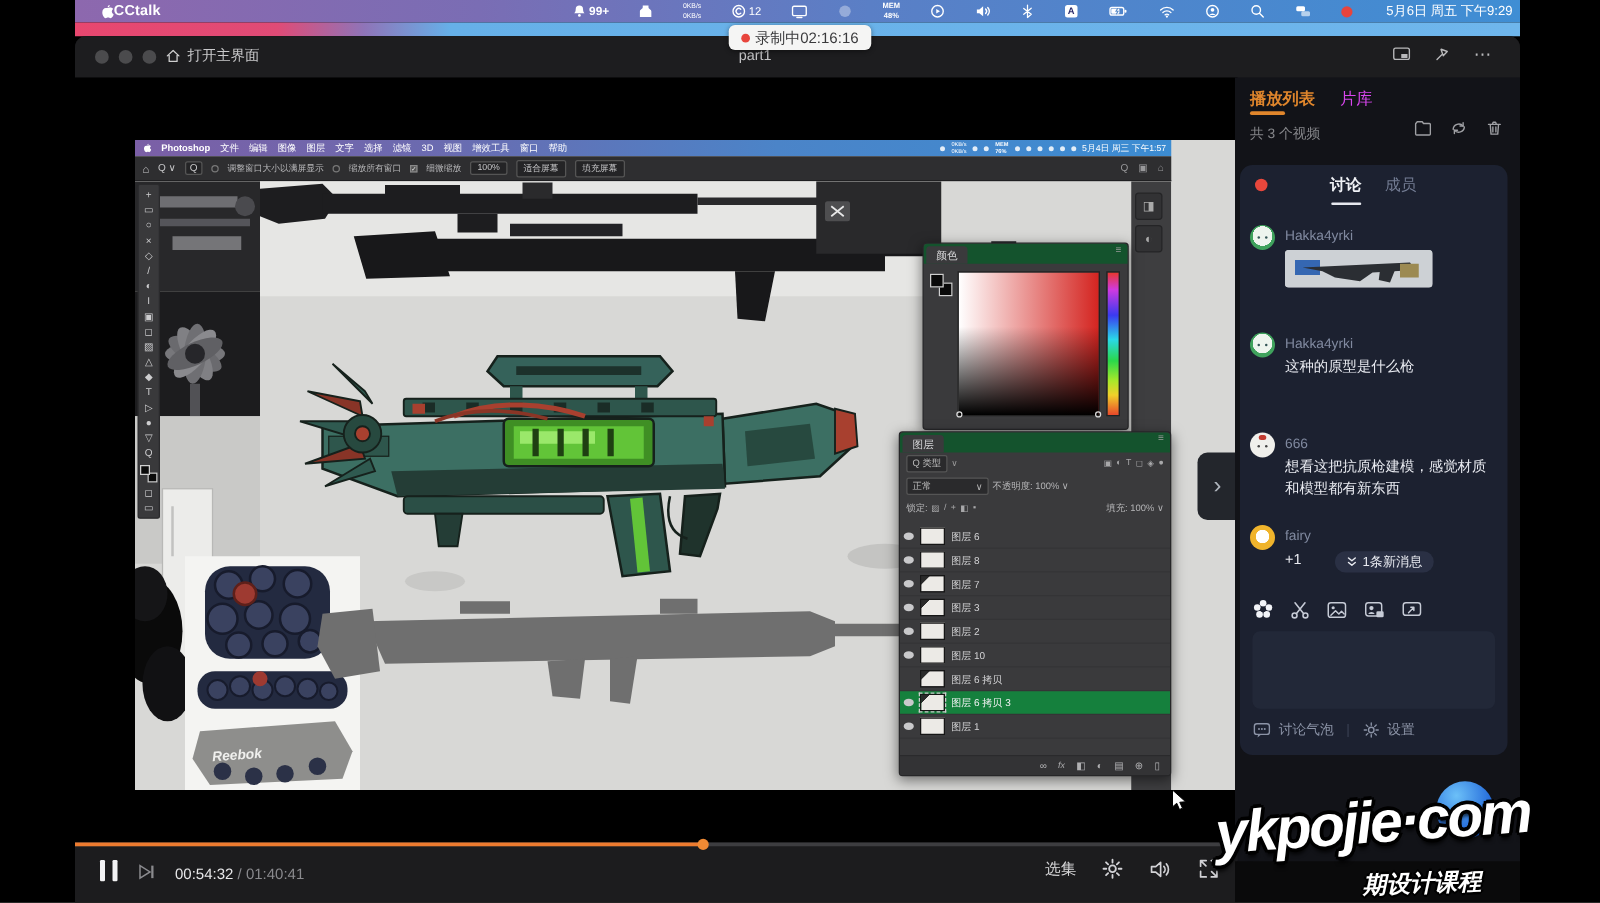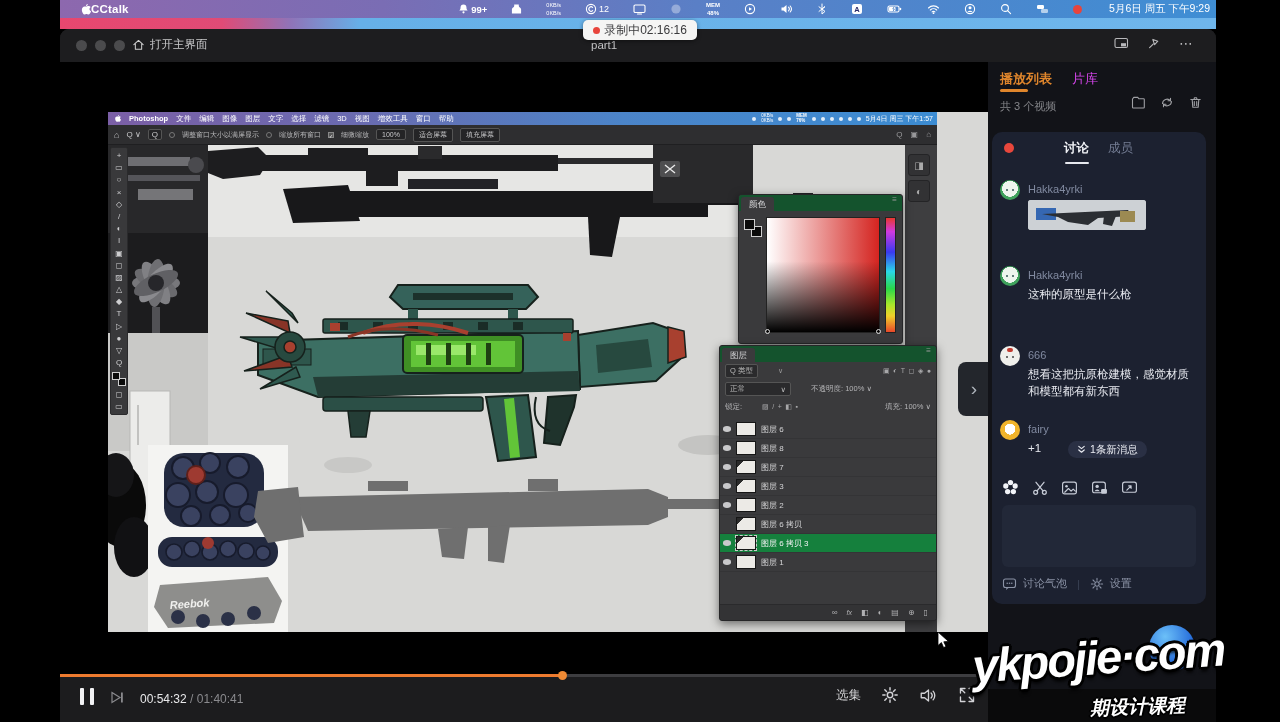--- a/index.html
+++ b/index.html
@@ -79,21 +79,21 @@
   .cp-fgbg i{position:absolute;width:11px;height:11px;background:#0a0a0a;border:1px solid #cfcfcf}
   .cp-fgbg i.bg{right:0;bottom:0}
   .sat-square{position:absolute;left:27px;top:22px;width:114px;height:116px;border:1px solid #222;background-image:linear-gradient(to top,#000 0%,rgba(0,0,0,0) 62%),linear-gradient(to right,#ffffff 0%,#d42420 100%)}
   .sat-square i{position:absolute;width:5px;height:5px;border:1px solid #ddd;border-radius:50%}
   .hue-strip{position:absolute;right:6px;top:22px;width:11px;height:116px;border:1px solid #222;background:linear-gradient(to bottom,#e8372e 0%,#d03ae0 12%,#3a3af0 30%,#2ad8e8 47%,#2ad84a 62%,#a8e82a 76%,#f0d02a 86%,#e8482a 100%)}
   .side-icons{position:absolute;left:800px;top:42px;display:flex;flex-direction:column;gap:4px;z-index:6}
   .side-icons span{width:22px;height:22px;background:#323234;border:1px solid #242426;border-radius:3px;color:#aaa;font-size:10px;display:flex;align-items:center;justify-content:center}
 
   
   .layers-panel{left:611px;top:233px;width:218px;height:276px}
-  .lp-row1{display:flex;align-items:center;gap:20px;padding:0 5px;height:18px}
+  .lp-row1{display:flex;align-items:center;gap:3px;padding:0 5px;height:18px}
   .lp-box{background:#2a2a2c;border:1px solid #555;border-radius:2px;color:#bbb;font-size:7.5px;padding:1px 4px;display:flex;gap:4px;align-items:center}
   .lp-icos{margin-left:auto;display:flex;gap:3.5px;color:#a8a8aa;font-size:7px}
   .lp-label{color:#b4b4b6;font-size:7.5px;white-space:nowrap}
   #lp-list{position:absolute;left:0;top:74px;width:100%;height:172px;overflow:hidden}
   .lp-row{display:flex;align-items:center;height:19px;gap:5px;padding-left:3px;border-bottom:1px solid #343436}
   .lp-row.sel{background:#15803d}
   .eye{width:8px;height:5.5px;background:#c9c9cb;border-radius:50%;flex:none}
   .thumb{width:20px;height:14px;background:#eceae6;border:1px solid #161616;flex:none}
   .thumb.art{background:linear-gradient(135deg,#2a2a2a 0 22%,#eceae6 23%)}
   .lp-row.sel .thumb{outline:1px dashed #ccc}
@@ -638,20 +638,25 @@
                 <span class="eye"></span>
                 <span class="thumb art"></span>
                 <span class="lname">图层 3</span>
               </div>
               <div class="lp-row">
                 <span class="eye"></span>
                 <span class="thumb"></span>
                 <span class="lname">图层 2</span>
               </div>
               <div class="lp-row">
+                <span class="eye"></span>
+                <span class="thumb"></span>
+                <span class="lname">图层 10</span>
+              </div>
+              <div class="lp-row">
                 <span class="eye" style="visibility: hidden;"></span>
                 <span class="thumb art"></span>
                 <span class="lname">图层 6 拷贝</span>
               </div>
               <div class="lp-row sel">
                 <span class="eye"></span>
                 <span class="thumb art"></span>
                 <span class="lname">图层 6 拷贝 3</span>
               </div>
               <div class="lp-row">

